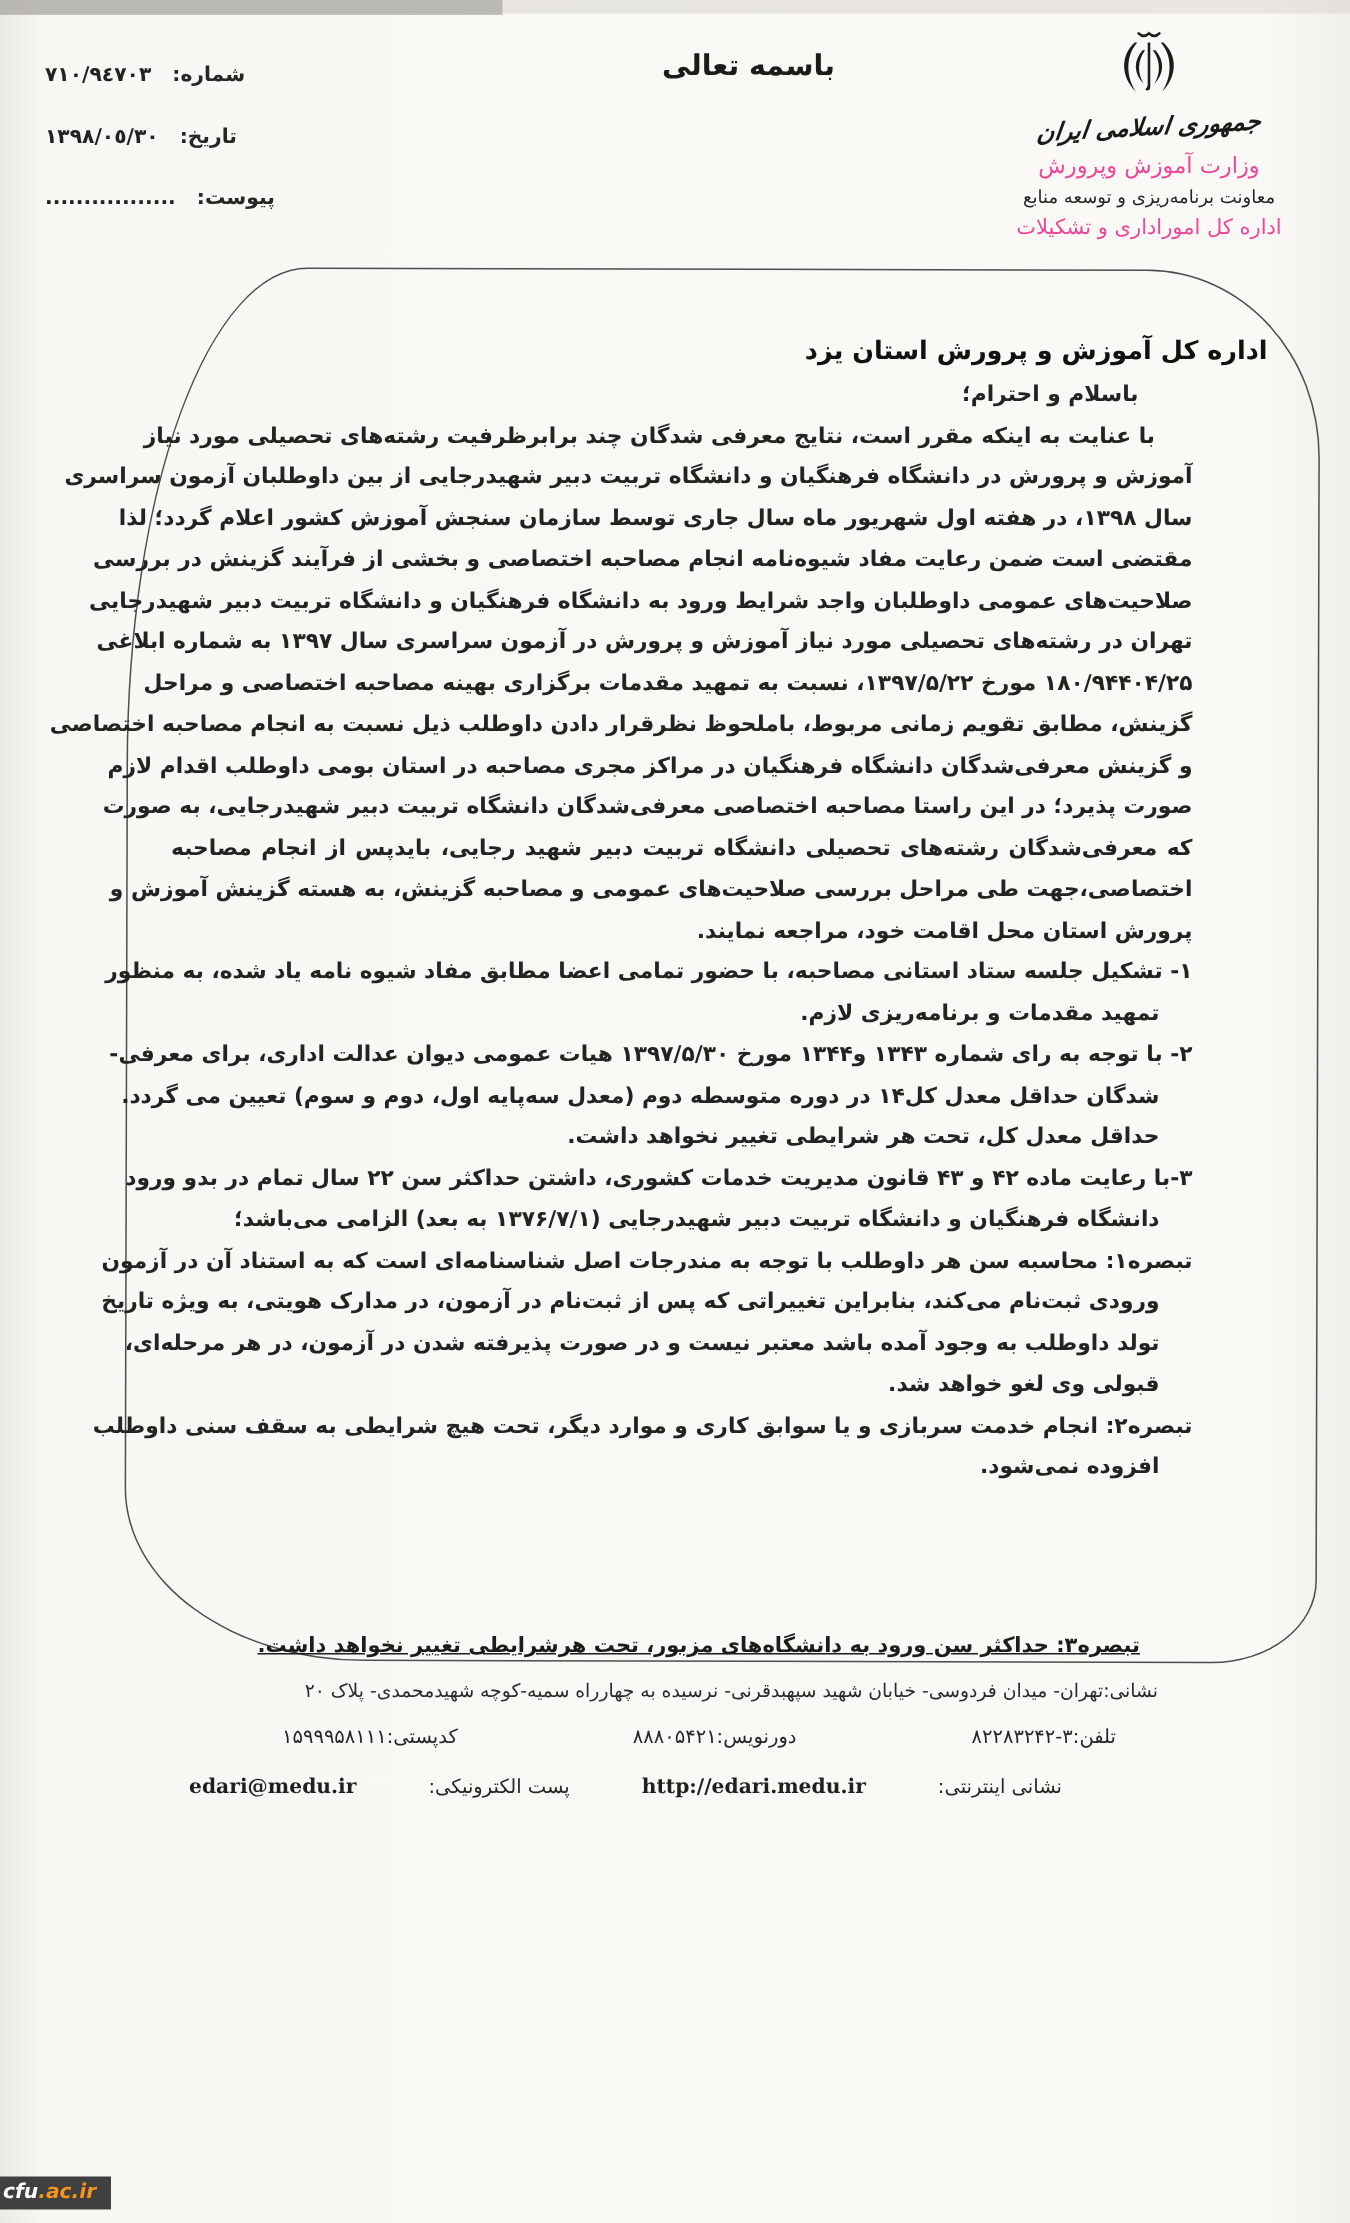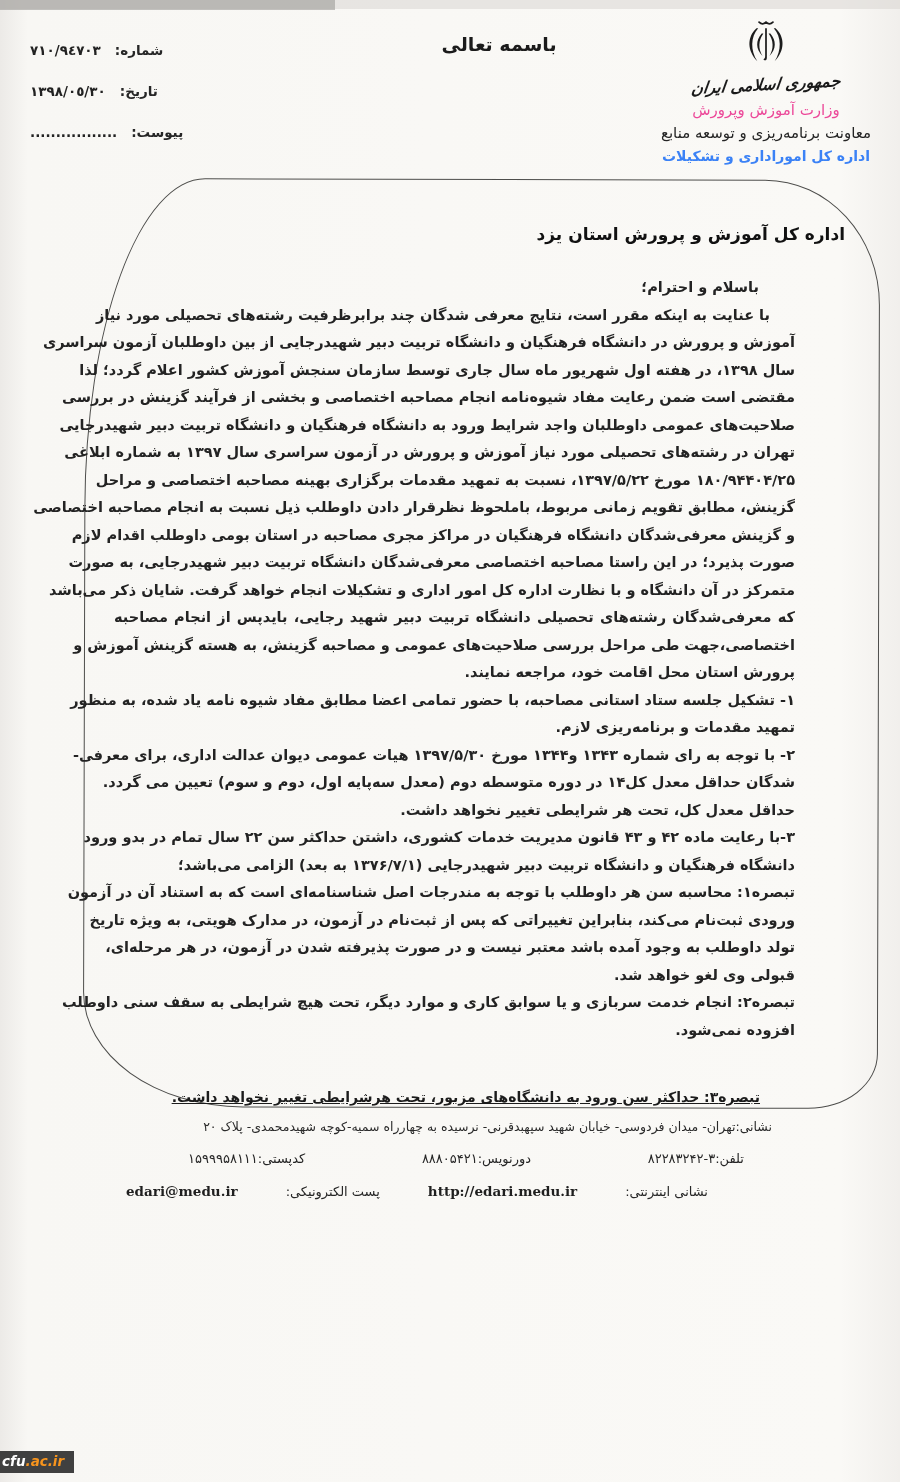--- a/index.html
+++ b/index.html
@@ -20,38 +20,38 @@
   
   .bismillah{position:absolute;top:33px;left:434px;width:130px;text-align:center;
     font-size:19px;font-weight:bold;direction:rtl;color:#1b1b1b}
 
   
   .lh{position:absolute;top:14px;right:12px;width:244px;text-align:center;direction:rtl}
   .lh .emblem-wrap{height:58px}
   .lh .country{font-size:16px;font-weight:bold;font-style:italic;
     transform:rotate(-3deg) skewX(-10deg);margin-top:3px;color:#1a1a1a}
   .lh .ministry{font-size:15px;margin-top:7px;color:#ec4899}
-  .lh .deputy{font-size:15px;margin-top:5px;color:#242424}
-  .lh .office{font-size:14px;font-weight:bold;margin-top:6px;color:#3b82f6}
+  .lh .deputy{font-size:12px;margin-top:5px;color:#242424}
+  .lh .office{font-size:14px;font-weight:normal;margin-top:6px;color:#ec4899}
 
   
   .frame{position:absolute;left:84px;top:179px;width:795px;height:929px;box-sizing:border-box;
     border:1.7px solid #4d4d4b;
     border-radius:120px 115px 70px 160px / 330px 125px 55px 115px;
     transform:rotate(.15deg)}
 
   
   .letter{position:absolute;left:84px;top:179px;width:795px;height:929px;box-sizing:border-box;
     padding:40px 84px 0 30px;direction:rtl;font-size:14.5px;font-weight:bold;color:#232323}
   .ln{height:27.5px;line-height:27.5px;text-align:justify;text-align-last:justify;
     overflow:visible;white-space:nowrap}
   .ln.e{text-align-last:right}
-  .ln.i{}
+  .ln.i{margin-right:22px}
   .ln.jf{text-indent:25px}
-  .ln.head{font-size:17px;height:31px;line-height:31px;margin:0 -50px 24px 0;
+  .ln.head{font-size:17px;height:31px;line-height:31px;margin:0 -50px 0 0;
     text-align:right;text-align-last:right;color:#111}
   .ln.salut{margin-right:36px;text-align:right;text-align-last:right}
 
   
   .note3{position:absolute;top:1089px;right:140px;direction:rtl;font-size:14px;font-weight:bold;
     text-decoration:underline;white-space:nowrap;color:#1c1c1c}
   .addr{position:absolute;top:1119px;left:150px;right:128px;direction:rtl;text-align:right;
     font-size:12.5px;color:#2a2a2a;white-space:nowrap}
   .comm{position:absolute;top:1151px;left:188px;width:556px;display:flex;direction:rtl;
     justify-content:space-between;font-size:13px;color:#262626}
@@ -113,21 +113,20 @@
     <div class="ln jf">با عنایت به اینکه مقرر است، نتایج معرفی شدگان چند برابرظرفیت رشته‌های تحصیلی مورد نیاز</div>
     <div class="ln j">آموزش و پرورش در دانشگاه فرهنگیان و دانشگاه تربیت دبیر شهیدرجایی از بین داوطلبان آزمون سراسری</div>
     <div class="ln j">سال ۱۳۹۸، در هفته اول شهریور ماه سال جاری توسط سازمان سنجش آموزش کشور اعلام گردد؛ لذا</div>
     <div class="ln j">مقتضی است ضمن رعایت مفاد شیوه‌نامه انجام مصاحبه اختصاصی و بخشی از فرآیند گزینش در بررسی</div>
     <div class="ln j">صلاحیت‌های عمومی داوطلبان واجد شرایط ورود به دانشگاه فرهنگیان و دانشگاه تربیت دبیر شهیدرجایی</div>
     <div class="ln j">تهران در رشته‌های تحصیلی مورد نیاز آموزش و پرورش در آزمون سراسری سال ۱۳۹۷ به شماره ابلاغی</div>
     <div class="ln j">۱۸۰/۹۴۴۰۴/۲۵ مورخ ۱۳۹۷/۵/۲۲، نسبت به تمهید مقدمات برگزاری بهینه مصاحبه اختصاصی و مراحل</div>
     <div class="ln j">گزینش، مطابق تقویم زمانی مربوط، باملحوظ نظرقرار دادن داوطلب ذیل نسبت به انجام مصاحبه اختصاصی</div>
     <div class="ln j">و گزینش معرفی‌شدگان دانشگاه فرهنگیان در مراکز مجری مصاحبه در استان بومی داوطلب اقدام لازم</div>
     <div class="ln j">صورت پذیرد؛ در این راستا مصاحبه اختصاصی معرفی‌شدگان دانشگاه تربیت دبیر شهیدرجایی، به صورت</div>
-    <div class="ln j">متمرکز در آن دانشگاه و با نظارت اداره کل امور اداری و تشکیلات انجام خواهد گرفت. شایان ذکر می‌باشد</div>
     <div class="ln j">که معرفی‌شدگان رشته‌های تحصیلی دانشگاه تربیت دبیر شهید رجایی، بایدپس از انجام مصاحبه</div>
     <div class="ln j">اختصاصی،جهت طی مراحل بررسی صلاحیت‌های عمومی و مصاحبه گزینش، به هسته گزینش آموزش و</div>
     <div class="ln e">پرورش استان محل اقامت خود، مراجعه نمایند.</div>
     <div class="ln j">۱- تشکیل جلسه ستاد استانی مصاحبه، با حضور تمامی اعضا مطابق مفاد شیوه نامه یاد شده، به منظور</div>
     <div class="ln e i">تمهید مقدمات و برنامه‌ریزی لازم.</div>
     <div class="ln j">۲- با توجه به رای شماره ۱۳۴۳ و۱۳۴۴ مورخ ۱۳۹۷/۵/۳۰ هیات عمومی دیوان عدالت اداری، برای معرفی-</div>
     <div class="ln j i">شدگان حداقل معدل کل۱۴ در دوره متوسطه دوم (معدل سه‌پایه اول، دوم و سوم) تعیین می گردد.</div>
     <div class="ln e i">حداقل معدل کل، تحت هر شرایطی تغییر نخواهد داشت.</div>
     <div class="ln j">۳-با رعایت ماده ۴۲ و ۴۳ قانون مدیریت خدمات کشوری، داشتن حداکثر سن ۲۲ سال تمام در بدو ورود</div>
     <div class="ln e i">دانشگاه فرهنگیان و دانشگاه تربیت دبیر شهیدرجایی (۱۳۷۶/۷/۱ به بعد) الزامی می‌باشد؛</div>

